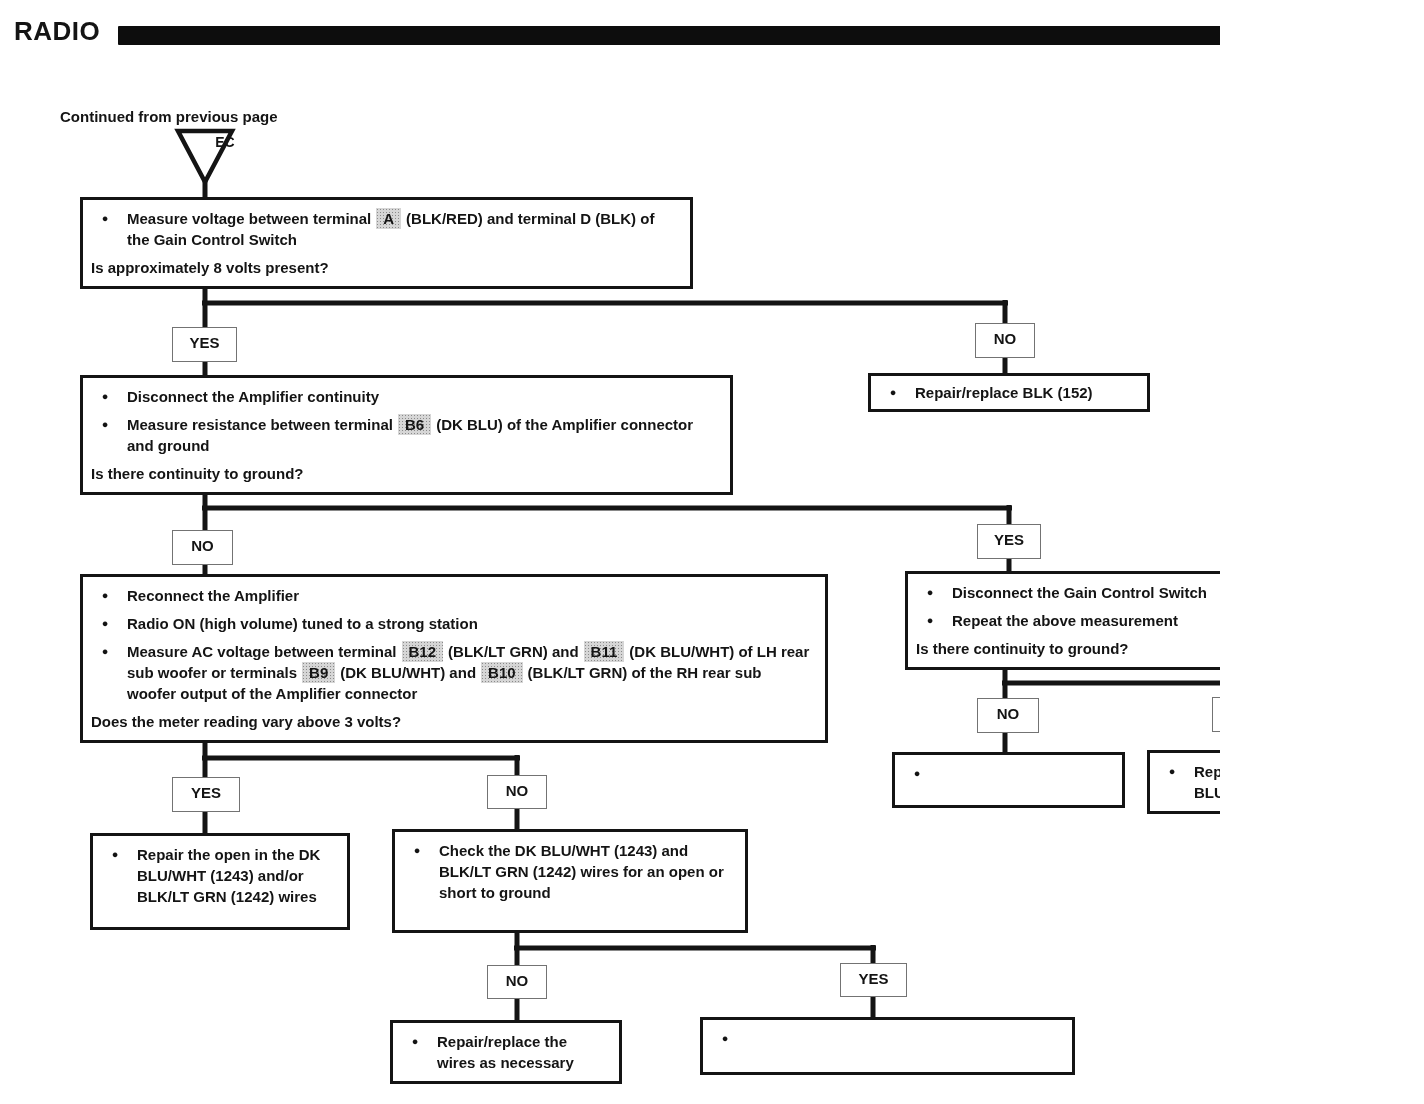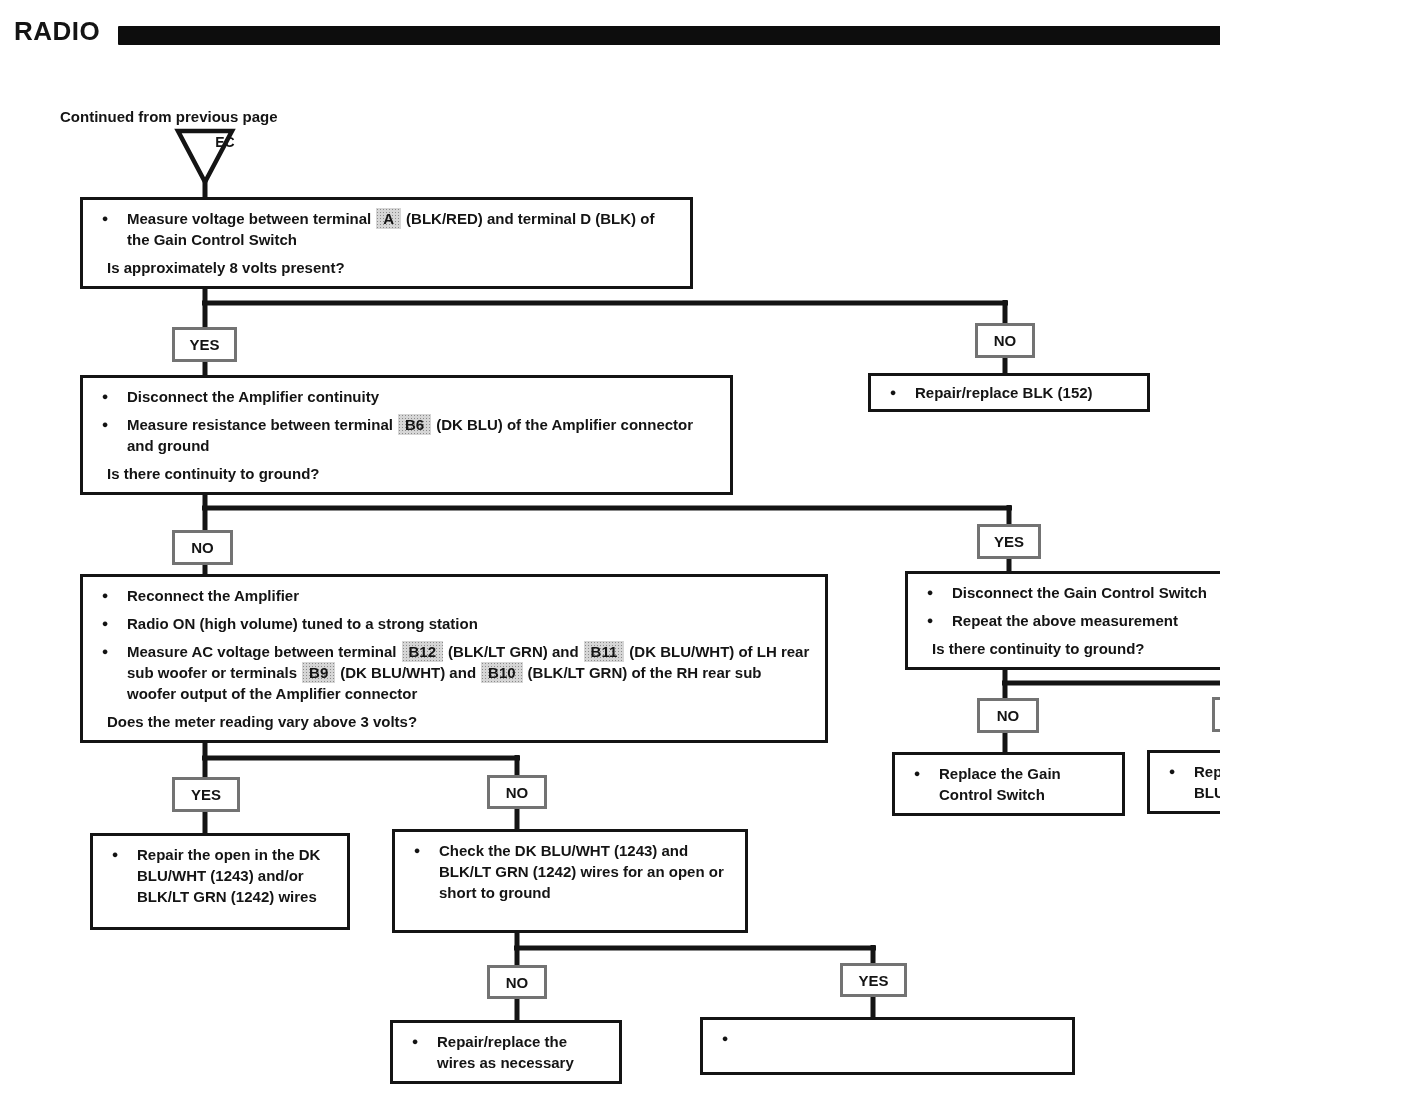--- a/index.html
+++ b/index.html
@@ -15,30 +15,30 @@
   .wires{position:absolute;left:0;top:0;}
   .box{
     position:absolute;box-sizing:border-box;background:#ffffff;
     border:3px solid #141414;font-size:15px;line-height:21px;
     padding:8px 8px 8px 0;
   }
   .row{display:flex;align-items:flex-start;}
   .row + .row{margin-top:7px;}
   .dot{flex:0 0 44px;text-align:center;font-size:11px;line-height:21px;}
   .txt{flex:1;padding-right:6px;}
-  .q{margin-top:7px;padding-left:24px;}
+  .q{margin-top:7px;padding-left:8px;}
   .chip{
     background-color:#d6d6d6;
     background-image:radial-gradient(#8a8a8a .8px,rgba(0,0,0,0) .9px);
     background-size:3px 3px;
     padding:0 7px;margin:0 5px;display:inline-block;
   }
   .lbl{
     position:absolute;box-sizing:border-box;background:#ffffff;
-    border:3px solid #737373;height:35px;line-height:29px;
+    border:1px solid #737373;height:35px;line-height:29px;
     text-align:center;font-size:15px;
   }
 </style>
 </head>
 <body>
 
 <div class="page">
 
   <span class="hdr-title">RADIO</span>
   <div class="hdr-bar"></div>
@@ -121,21 +121,20 @@
     </div>
     <div class="q">Is there continuity to ground?</div>
   </div>
 
   <div class="lbl" style="left:977px;top:698px;width:62px">NO</div>
   <div class="lbl" style="left:1212px;top:697px;width:66px">YES</div>
 
   <div class="box" style="left:892px;top:752px;width:233px;min-height:56px">
     <div class="row">
       <span class="dot">●</span>
-      <span class="txt">Replace the Gain Control Switch</span>
     </div>
   </div>
 
   <div class="box" style="left:1147px;top:750px;width:230px;min-height:57px">
     <div class="row">
       <span class="dot">●</span>
       <span class="txt">Repair/replace the DK BLU (2875) wire</span>
     </div>
   </div>
 

